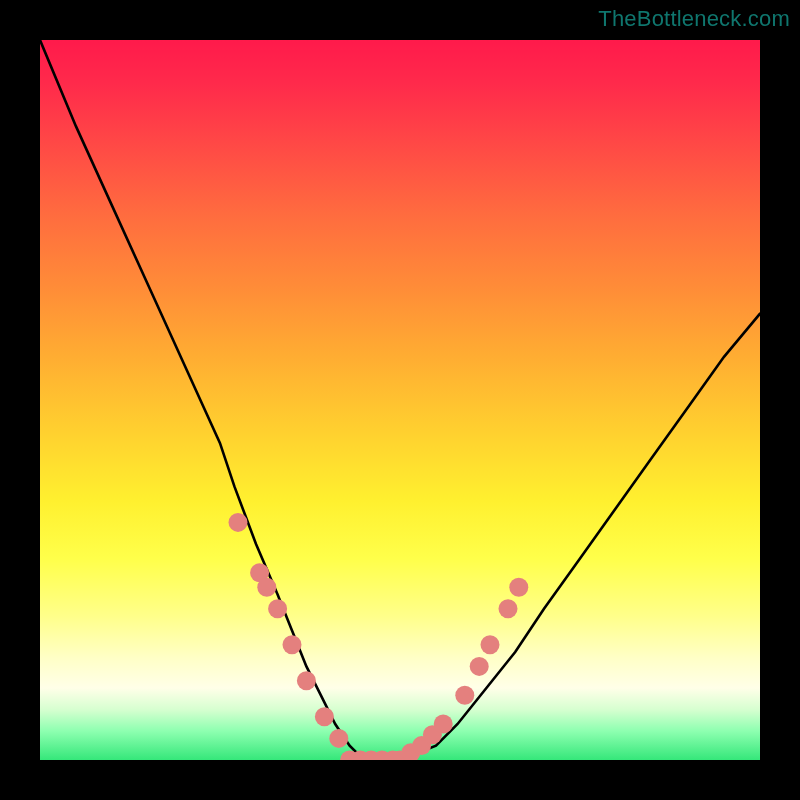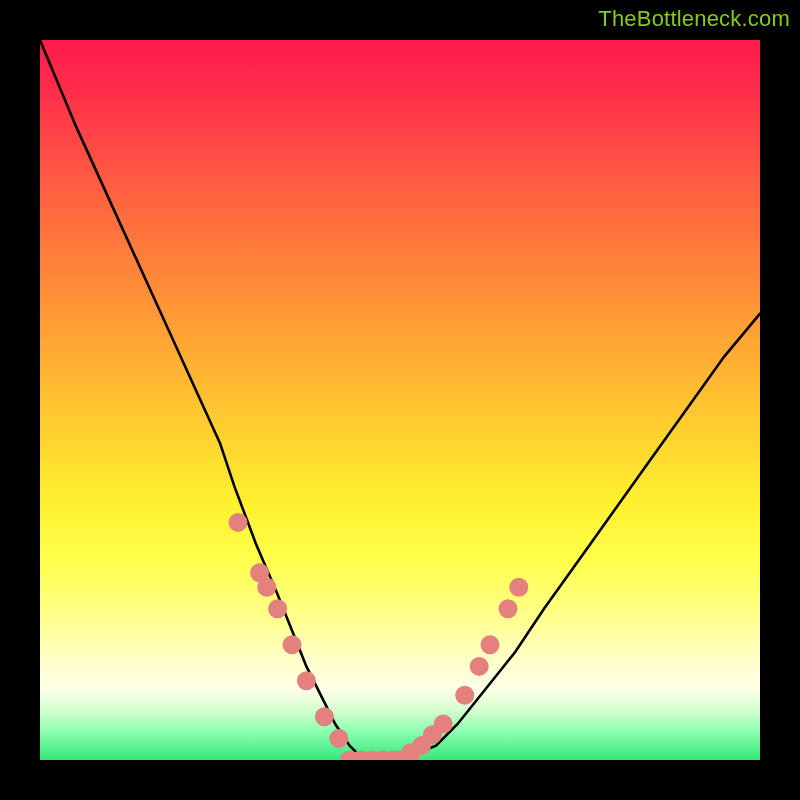--- a/index.html
+++ b/index.html
@@ -14,21 +14,21 @@
   .frame {
     position: relative;
     width: 800px;
     height: 800px;
     background: #000;
   }
   .watermark {
     position: absolute;
     top: 6px;
     right: 10px;
-    color: #84cc16;
+    color: #0f766e;
     font-size: 22px;
     font-weight: 400;
     letter-spacing: 0.2px;
   }
   .plot-area {
     position: absolute;
     left: 40px;
     top: 40px;
     width: 720px;
     height: 720px;

